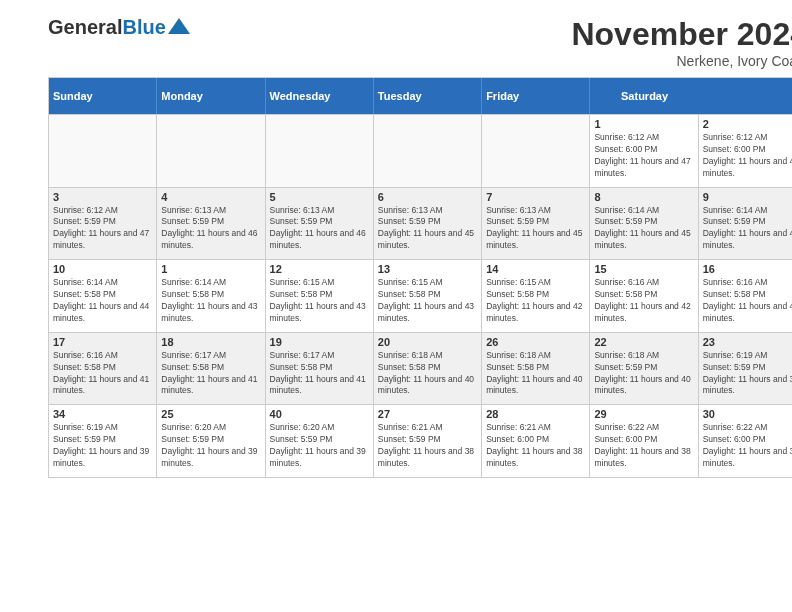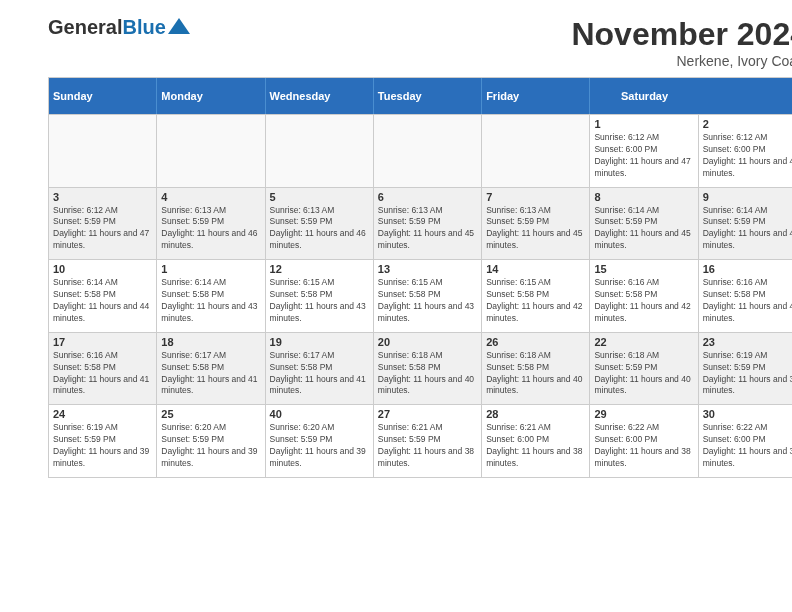--- a/index.html
+++ b/index.html
@@ -277,21 +277,21 @@
           </div>
           <div class="cal-cell shaded">
             <div class="day-num">23</div>
             <div class="day-info" style="white-space: pre-line;">Sunrise: 6:19 AM
 Sunset: 5:59 PM
 Daylight: 11 hours and 39 minutes.</div>
           </div>
         </div>
         <div class="cal-row">
           <div class="cal-cell">
-            <div class="day-num">24</div>
+            <div class="day-num">34</div>
             <div class="day-info" style="white-space: pre-line;">Sunrise: 6:19 AM
 Sunset: 5:59 PM
 Daylight: 11 hours and 39 minutes.</div>
           </div>
           <div class="cal-cell">
             <div class="day-num">25</div>
             <div class="day-info" style="white-space: pre-line;">Sunrise: 6:20 AM
 Sunset: 5:59 PM
 Daylight: 11 hours and 39 minutes.</div>
           </div>

